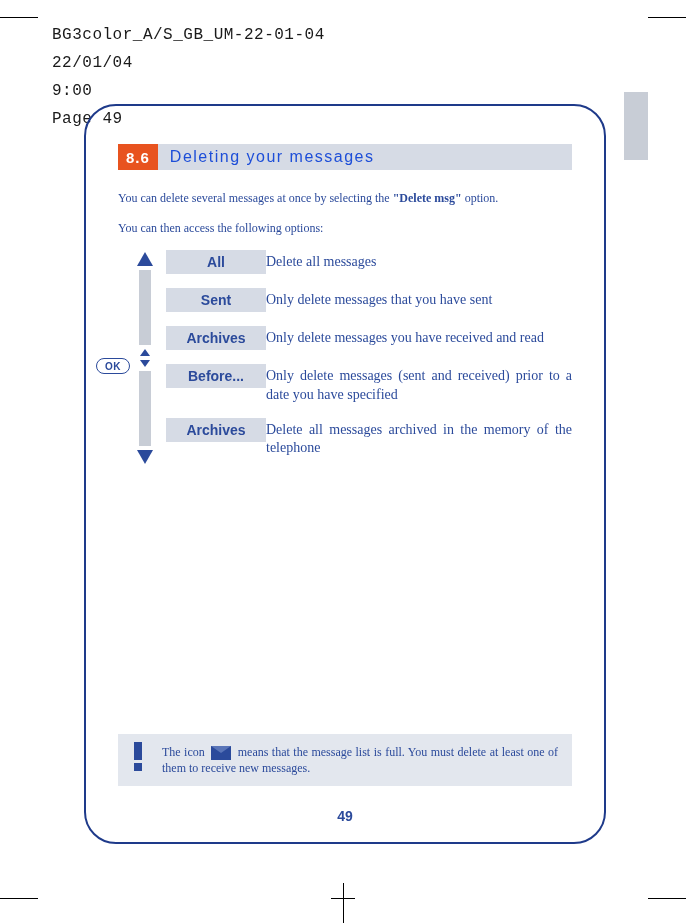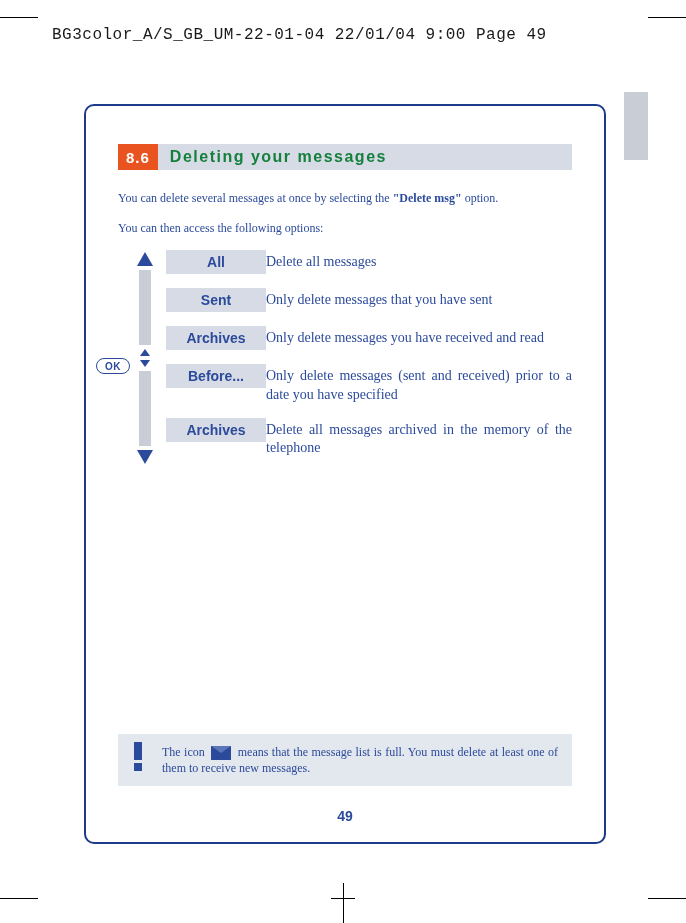--- a/index.html
+++ b/index.html
@@ -10,30 +10,31 @@
     font-family: Georgia, 'Times New Roman', serif;
     position: relative;
     overflow: hidden;
   }
   .header-footer-line {
     position: absolute;
     font-family: "Courier New", monospace;
     font-size: 16px;
     color: #1a1a1a;
     letter-spacing: 0.5px;
+    flex-direction: column;
   }
   .print-header { top: 26px; left: 52px; right: 52px; display: flex; gap: 10px; }
   .page-frame {
     position: absolute;
     top: 104px;
     left: 84px;
     width: 522px;
     height: 740px;
     border: 2px solid #1e3a8a;
-    border-radius: 10px;
+    border-radius: 32px;
     padding: 38px 32px 24px 32px;
   }
   .page-frame::after{
     content:"";
     position:absolute;
     top:-2px; bottom:-2px; left:50%;
     width:280px;
     border-top:0; border-bottom:0;
   }
   .edge-tab {
@@ -62,23 +63,23 @@
     align-items: center;
   }
   .section-title-wrap {
     flex: 1;
     background: #d6dbe5;
     display: flex;
     align-items: center;
     padding-left: 12px;
   }
   .section-title {
-    color: #15803d;
-    font-family: Arial, sans-serif;
-    font-weight: bold;
+    color: #1d4ed8;
+    font-family: Arial, sans-serif;
+    font-weight: normal;
     font-size: 16px;
     letter-spacing: 1.5px;
   }
   .intro-p {
     color: #2b4a9b;
     font-size: 12px;
     line-height: 1.35;
     margin-bottom: 14px;
     text-align: justify;
   }

